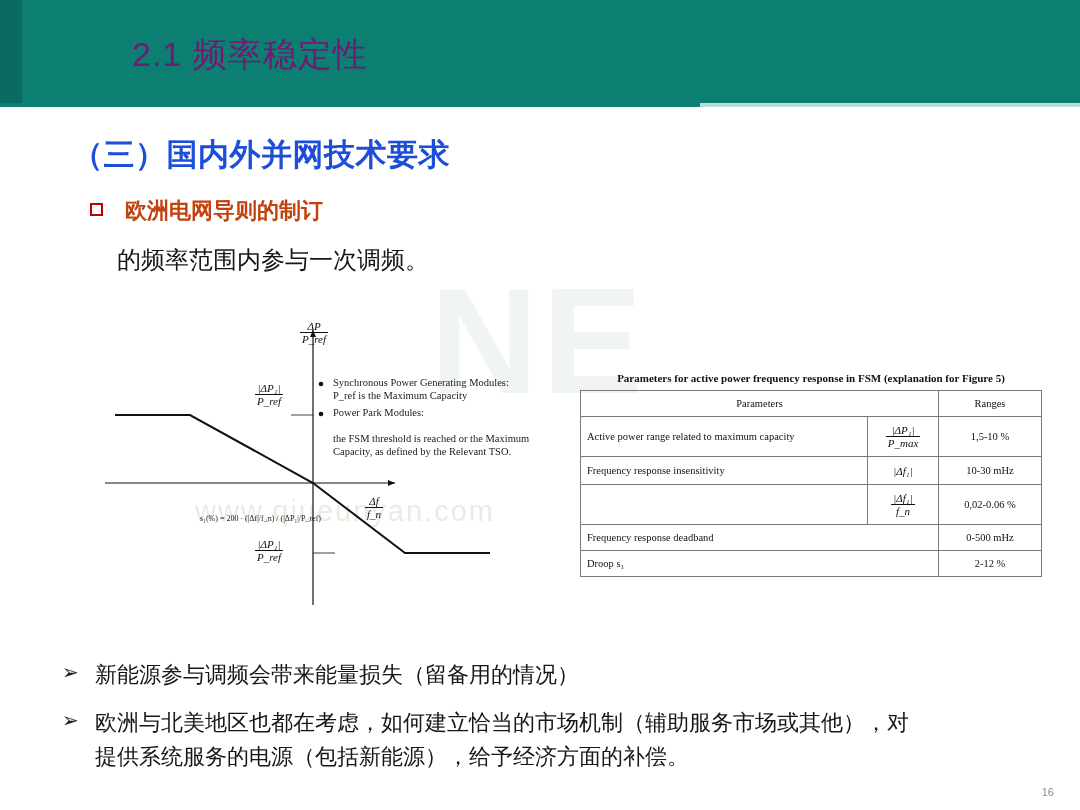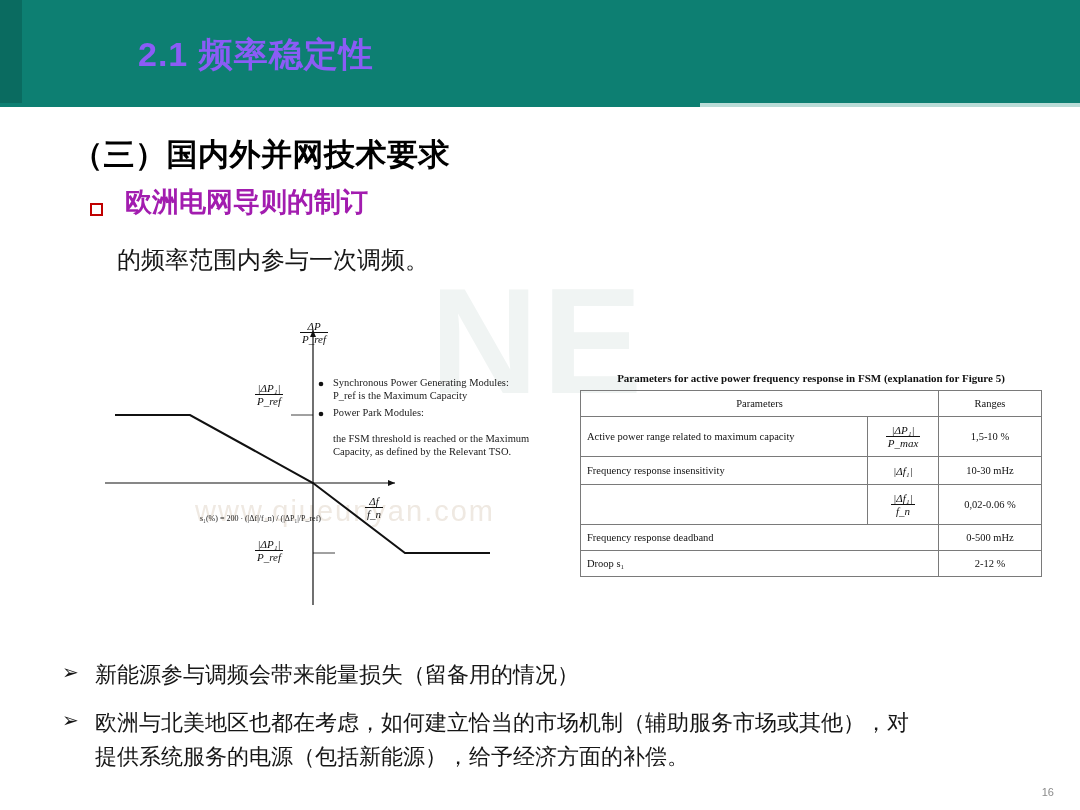--- a/index.html
+++ b/index.html
@@ -39,25 +39,25 @@
   }
   .header-left-accent {
     position: absolute;
     left: 0; top: 0;
     width: 22px;
     height: 103px;
     background: #0a6b60;
   }
   .header-title {
     position: absolute;
-    left: 138px;
+    left: 132px;
     top: 32px;
     font-size: 34px;
-    font-weight: bold;
-    color: #8b5cf6;
+    font-weight: normal;
+    color: #701a75;
     letter-spacing: 1px;
     white-space: nowrap;
   }
   .header-underline {
     position: absolute;
     left: 0;
     top: 103px;
     width: 700px;
     height: 4px;
     background: #0d7f72;
@@ -90,39 +90,39 @@
     letter-spacing: 2px;
     user-select: none;
   }
   
   .section-title {
     position: absolute;
     left: 72px;
     top: 134px;
     font-size: 31px;
     font-weight: bold;
-    color: #000000;
+    color: #1d4ed8;
     letter-spacing: 0.5px;
   }
   .bullet-square {
     position: absolute;
     left: 90px;
     top: 203px;
     width: 13px;
     height: 13px;
     border: 2px solid #c00000;
     box-sizing: border-box;
   }
   .sub-head {
     position: absolute;
     left: 125px;
-    top: 184px;
-    font-size: 27px;
+    top: 196px;
+    font-size: 22px;
     font-weight: bold;
-    color: #a21caf;
+    color: #c2410c;
   }
   .para {
     position: absolute;
     left: 117px;
     top: 240px;
     width: 830px;
     font-size: 24px;
     line-height: 40px;
     color: #161616;
   }

